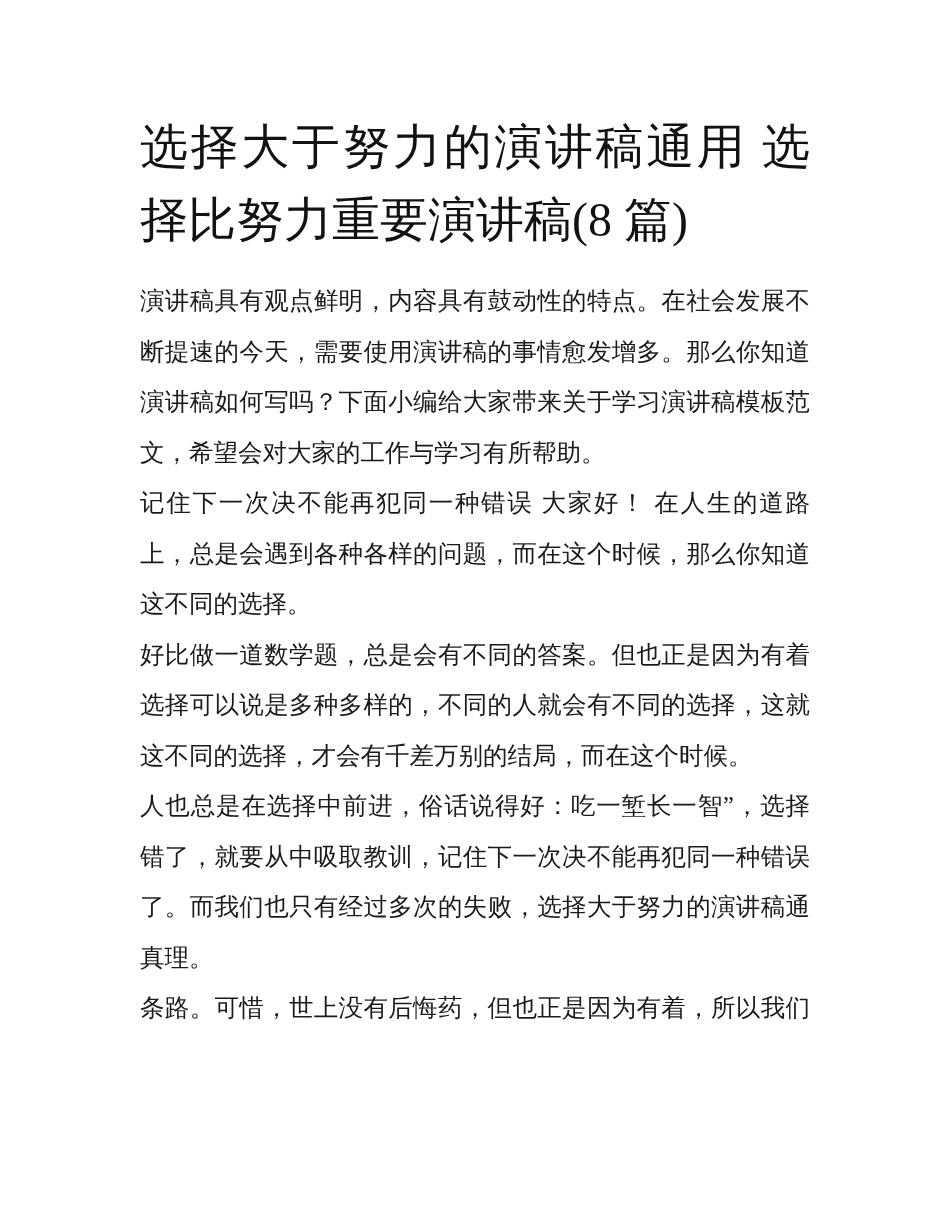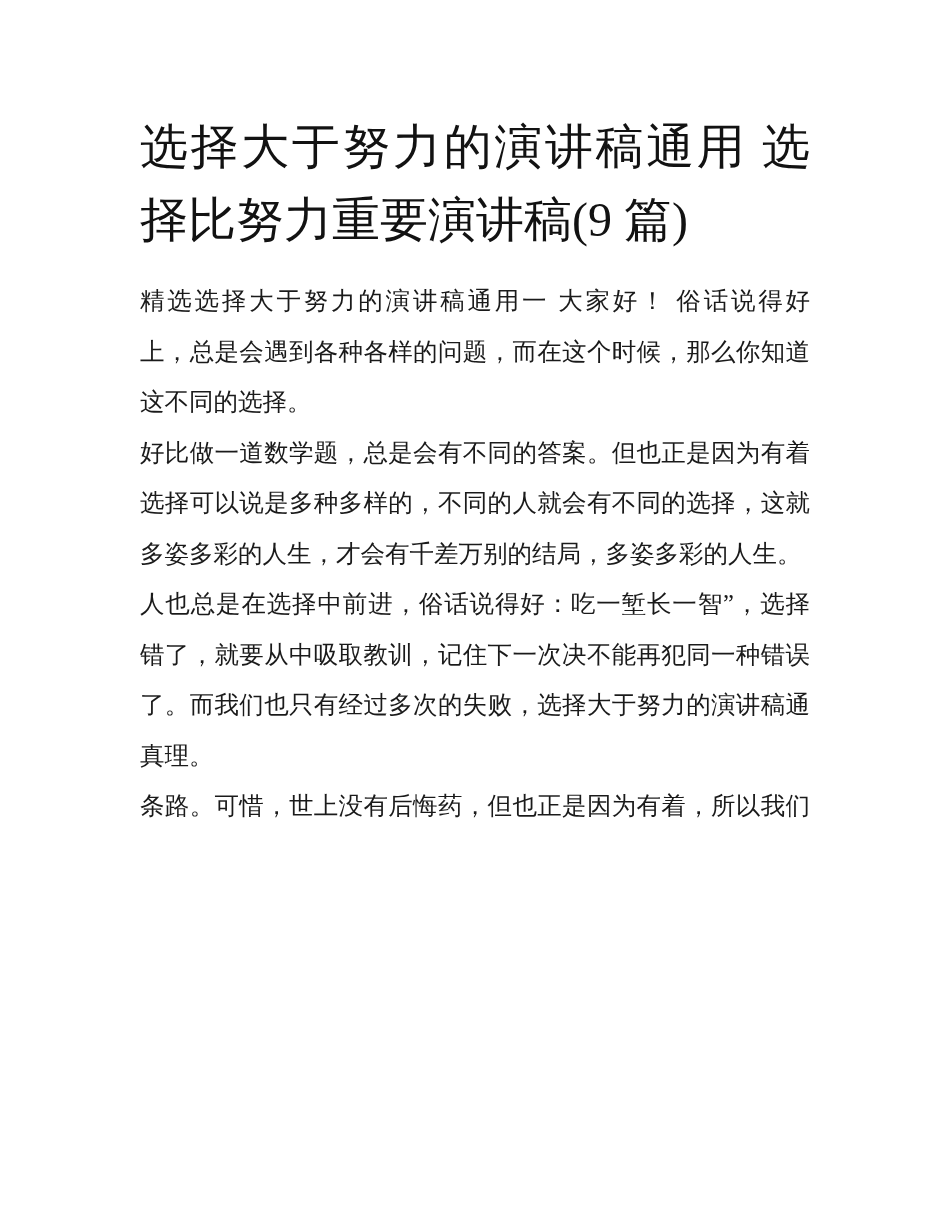--- a/index.html
+++ b/index.html
@@ -52,32 +52,38 @@
   .paragraph {
     margin: 0;
   }
 </style>
 </head>
 <body>
 
 <div class="page">
   <h1 class="title" style="color: rgb(18, 18, 18);">
       <div class="line full">选择大于努力的演讲稿通用 选</div>
-      <div class="line">择比努力重要演讲稿(9 篇)</div>
+      <div class="line">择比努力重要演讲稿(8 篇)</div>
     </h1>
   <div class="content" style="color: rgb(26, 26, 26);">
       <div class="paragraph">
-        <div class="line full">精选选择大于努力的演讲稿通用一 大家好！ 俗话说得好</div>
+        <div class="line full">演讲稿具有观点鲜明，内容具有鼓动性的特点。在社会发展不</div>
+        <div class="line full">断提速的今天，需要使用演讲稿的事情愈发增多。那么你知道</div>
+        <div class="line full">演讲稿如何写吗？下面小编给大家带来关于学习演讲稿模板范</div>
+        <div class="line">文，希望会对大家的工作与学习有所帮助。</div>
+      </div>
+      <div class="paragraph">
+        <div class="line full">记住下一次决不能再犯同一种错误 大家好！ 在人生的道路</div>
         <div class="line full">上，总是会遇到各种各样的问题，而在这个时候，那么你知道</div>
         <div class="line">这不同的选择。</div>
       </div>
       <div class="paragraph">
         <div class="line full">好比做一道数学题，总是会有不同的答案。但也正是因为有着</div>
         <div class="line full">选择可以说是多种多样的，不同的人就会有不同的选择，这就</div>
-        <div class="line">多姿多彩的人生，才会有千差万别的结局，多姿多彩的人生。</div>
+        <div class="line">这不同的选择，才会有千差万别的结局，而在这个时候。</div>
       </div>
       <div class="paragraph">
         <div class="line full">人也总是在选择中前进，俗话说得好：吃一堑长一智”，选择</div>
         <div class="line full">错了，就要从中吸取教训，记住下一次决不能再犯同一种错误</div>
         <div class="line full">了。而我们也只有经过多次的失败，选择大于努力的演讲稿通用</div>
         <div class="line">真理。</div>
       </div>
       <div class="paragraph">
         <div class="line full">条路。可惜，世上没有后悔药，但也正是因为有着，所以我们</div>
       </div>

